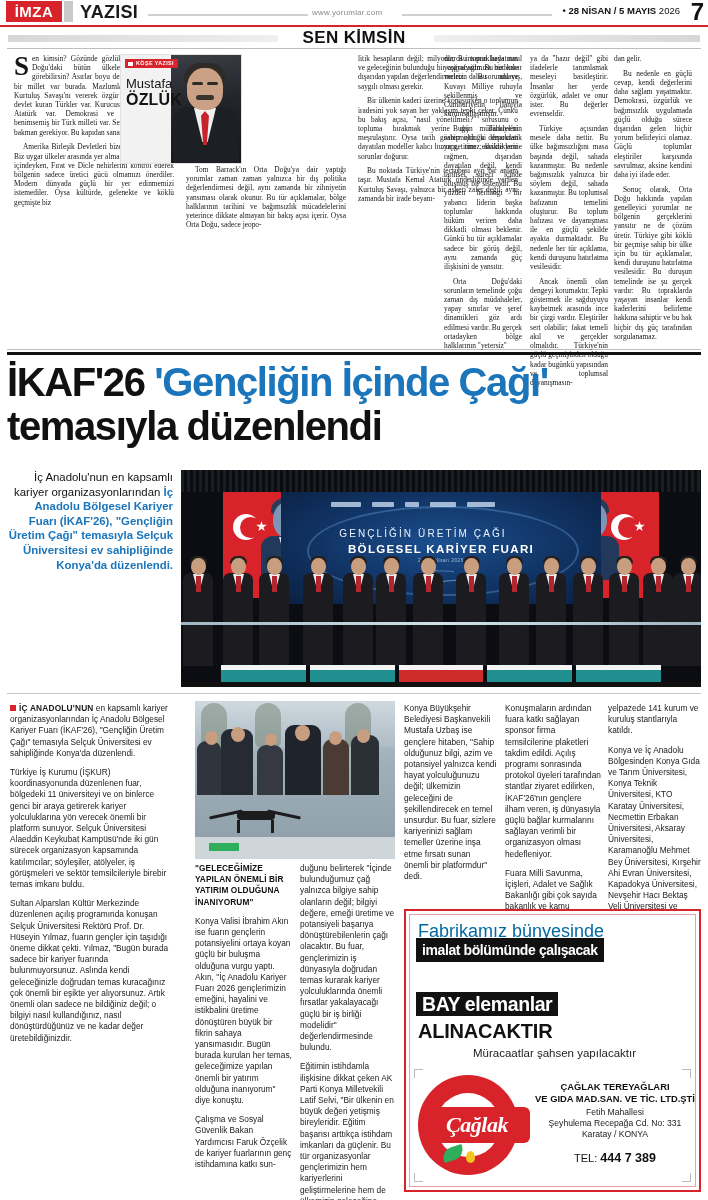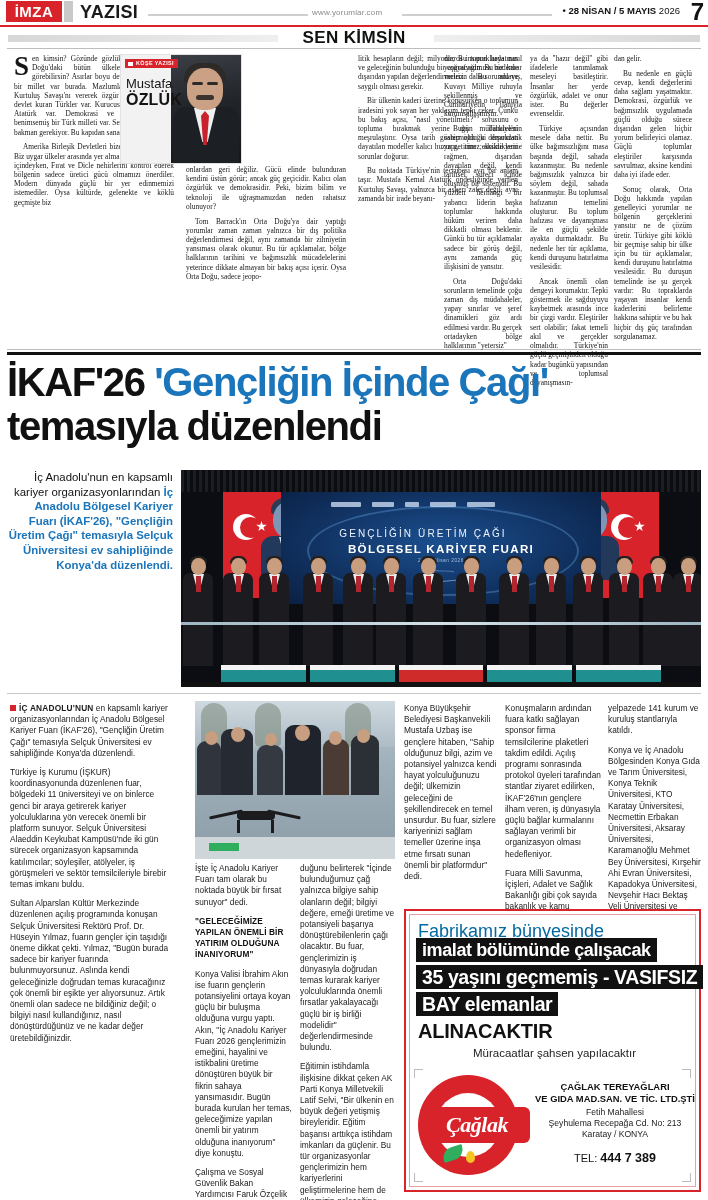--- a/index.html
+++ b/index.html
@@ -180,21 +180,21 @@
   .p2-table{position:absolute;left:0;bottom:0;width:200px;height:22px;background:#cfd6da;}
   .p2-green{position:absolute;left:14px;bottom:8px;width:30px;height:8px;background:#2fae5e;}
 
   
   .adbox{position:absolute;left:404px;top:212px;width:297px;height:283px;
     background:#fff;border:2px solid #d8232a;box-sizing:border-box;}
   .ad-in{position:absolute;left:3px;top:3px;right:3px;bottom:3px;border:1px solid #e8a0a4;}
   .ad-l1{position:absolute;left:12px;top:10px;font-size:18px;color:#0369a1;}
   .ad-blk{position:absolute;background:#111;color:#fff;font-weight:bold;
     display:flex;align-items:center;white-space:nowrap;}
-  .ad-b1{left:10px;top:27px;height:24px;font-size:18px;padding:0 6px;letter-spacing:-.4px;}
+  .ad-b1{left:10px;top:27px;height:24px;font-size:14px;padding:0 6px;letter-spacing:-.4px;}
   .ad-b2{left:10px;top:54px;height:24px;font-size:19.5px;padding:0 6px;letter-spacing:-.4px;}
   .ad-b3{left:10px;top:81px;height:24px;font-size:19.5px;padding:0 6px;letter-spacing:-.4px;}
   .ad-l5{position:absolute;left:12px;top:109px;font-size:20px;font-weight:bold;color:#111;
     letter-spacing:-.2px;}
   .ad-l6{position:absolute;left:0;top:136px;width:297px;text-align:center;
     font-size:11.5px;color:#222;}
   .ad-logo{position:absolute;left:12px;top:162px;width:112px;height:104px;}
   .lg-circ{position:absolute;left:0;top:2px;width:100px;height:100px;border-radius:50%;
     background:#d8232a;}
   .lg-circ::after{content:"";position:absolute;left:18px;top:18px;width:64px;height:64px;
@@ -260,21 +260,20 @@
         <div class="cp-brow l"></div>
         <div class="cp-brow r"></div>
         <div class="cp-mous"></div>
       </div>
       <div class="card-tag">KÖŞE YAZISI</div>
       <div class="card-name">Mustafa</div>
       <div class="card-surname">ÖZLÜK</div>
     </div>
 
     <div class="op-col c2" style="top:135px;height:181px;">
-      <p class="noind">onlardan geri değiliz. Gücü elinde bulunduran kendini üstün görür; ancak güç geçicidir. Kalıcı olan özgürlük ve demokrasidir. Peki, bizim bilim ve teknoloji ile uğraşmamızdan neden rahatsız olunuyor?</p>
       <p>Tom Barrack'ın Orta Doğu'ya dair yaptığı yorumlar zaman zaman yalnızca bir dış politika değerlendirmesi değil, aynı zamanda bir zihniyetin yansıması olarak okunur. Bu tür açıklamalar, bölge halklarının tarihini ve bağımsızlık mücadelelerini yeterince dikkate almayan bir bakış açısı içerir. Oysa Orta Doğu, sadece jeopo-</p>
     </div>
 
     <div class="op-col c3">
       <p class="noind">litik hesapların değil; milyonlarca insanın hayatının ve geleceğinin bulunduğu bir coğrafyadır. Bu nedenle dışarıdan yapılan değerlendirmelerin daha sorumlu ve saygılı olması gerekir.</p>
       <p>Bir ülkenin kaderi üzerine konuşurken o toplumun iradesini yok sayan her yaklaşım tepki çeker. Çünkü bu bakış açısı, "nasıl yönetilmeli?" sorusunu o topluma bırakmak yerine dış müdahaleleri meşrulaştırır. Oysa tarih göstermiştir ki dışarıdan dayatılan modeller kalıcı huzur getirmez; aksine yeni sorunlar doğurur.</p>
       <p>Bu noktada Türkiye'nin tecrübesi ayrı bir anlam taşır. Mustafa Kemal Atatürk önderliğinde verilen Kurtuluş Savaşı, yalnızca bir askeri zafer değil, aynı zamanda bir irade beyanı-</p>
     </div>
 
     <div class="op-col" style="left:358px;width:0;"></div>
@@ -491,21 +490,20 @@
         <div class="d-body"></div>
         <div class="d-arm" style="left:2px;width:34px;transform:rotate(-12deg);"></div>
         <div class="d-arm" style="left:60px;width:34px;transform:rotate(12deg);"></div>
         <div class="d-leg" style="left:30px;"></div>
         <div class="d-leg" style="left:64px;"></div>
       </div>
       <div class="p2-green"></div>
     </div>
 
     <div class="bcol b2" style="top:166px;">
-      <p>İşte İç Anadolu Kariyer Fuarı tam olarak bu noktada büyük bir fırsat sunuyor" dedi.</p>
       <p class="subhead">"GELECEĞİMİZE YAPILAN ÖNEMLİ BİR YATIRIM OLDUĞUNA İNANIYORUM"</p>
       <p>Konya Valisi İbrahim Akın ise fuarın gençlerin potansiyelini ortaya koyan güçlü bir buluşma olduğuna vurgu yaptı. Akın, "İç Anadolu Kariyer Fuarı 2026 gençlerimizin emeğini, hayalini ve istikbalini üretime dönüştüren büyük bir fikrin sahaya yansımasıdır. Bugün burada kurulan her temas, geleceğimize yapılan önemli bir yatırım olduğuna inanıyorum" diye konuştu.</p>
       <p>Çalışma ve Sosyal Güvenlik Bakan Yardımcısı Faruk Özçelik de kariyer fuarlarının genç istihdamına katkı sun-</p>
     </div>
 
     <div class="bcol b2b" style="top:166px;">
       <p>duğunu belirterek "İçinde bulunduğumuz çağ yalnızca bilgiye sahip olanların değil; bilgiyi değere, emeği üretime ve potansiyeli başarıya dönüştürebilenlerin çağı olacaktır. Bu fuar, gençlerimizin iş dünyasıyla doğrudan temas kurarak kariyer yolculuklarında önemli fırsatlar yakalayacağı güçlü bir iş birliği modelidir" değerlendirmesinde bulundu.</p>
       <p>Eğitimin istihdamla ilişkisine dikkat çeken AK Parti Konya Milletvekili Latif Selvi, "Bir ülkenin en büyük değeri yetişmiş bireyleridir. Eğitim başarısı arttıkça istihdam imkanları da güçlenir. Bu tür organizasyonlar gençlerimizin hem kariyerlerini geliştirmelerine hem de ülkemizin geleceğine katkı sunmalarına önemli katkılar sağlamaktadır" ifadelerini kullandı.</p>
     </div>
 
@@ -520,21 +518,20 @@
 
     <div class="bcol b4">
       <p>yelpazede 141 kurum ve kuruluş stantlarıyla katıldı.</p>
       <p>Konya ve İç Anadolu Bölgesinden Konya Gıda ve Tarım Üniversitesi, Konya Teknik Üniversitesi, KTO Karatay Üniversitesi, Necmettin Erbakan Üniversitesi, Aksaray Üniversitesi, Karamanoğlu Mehmet Bey Üniversitesi, Kırşehir Ahi Evran Üniversitesi, Kapadokya Üniversitesi, Nevşehir Hacı Bektaş Veli Üniversitesi ve Kırıkkale Üniversitesi fuarın paydaş üniversiteleri arasında yer alıyor.</p>
     </div>
 
     <div class="adbox">
       <div class="ad-in"></div>
       <div class="ad-l1">Fabrikamız bünyesinde</div>
       <div class="ad-blk ad-b1">imalat bölümünde çalışacak</div>
-      <div class="ad-blk ad-b2">35 yaşını geçmemiş - VASIFSIZ</div>
       <div class="ad-blk ad-b3">BAY elemanlar</div>
       <div class="ad-l5">ALINACAKTIR</div>
       <div class="ad-l6">Müracaatlar şahsen yapılacaktır</div>
 
       <div class="ad-corner acTL"></div>
       <div class="ad-corner acTR"></div>
       <div class="ad-corner acBL"></div>
       <div class="ad-corner acBR"></div>
 
       <div class="ad-logo">
@@ -543,20 +540,20 @@
         <div class="lg-leaf"></div>
         <div class="lg-drop"></div>
       </div>
 
       <div class="ad-co1">
         <div>ÇAĞLAK TEREYAĞLARI</div>
         <div>VE GIDA MAD.SAN. VE TİC. LTD.ŞTİ</div>
       </div>
       <div class="ad-co2">
         <div>Fetih Mahallesi</div>
-        <div>Şeyhulema Recepağa Cd. No: 213</div>
+        <div>Şeyhulema Recepağa Cd. No: 331</div>
         <div>Karatay / KONYA</div>
       </div>
       <div class="ad-tel"><span>TEL: </span><b>444 7 389</b></div>
     </div>
   </div>
 
 </div>
 
 </body></html>

